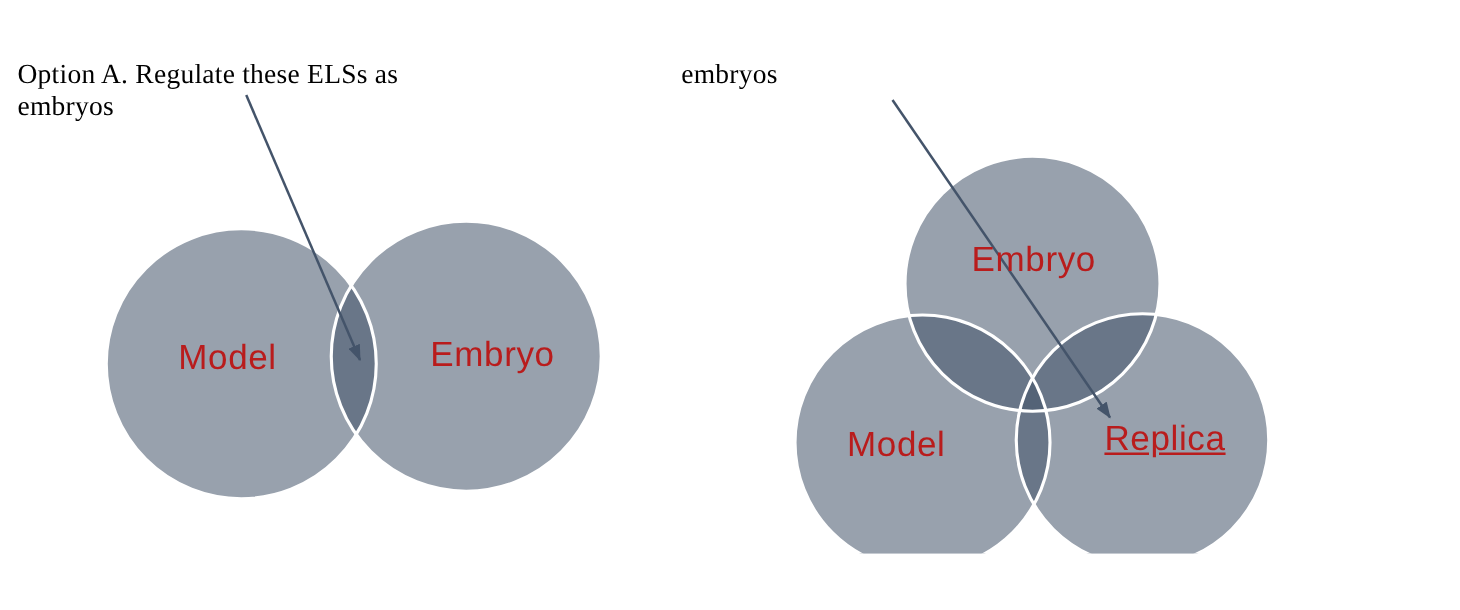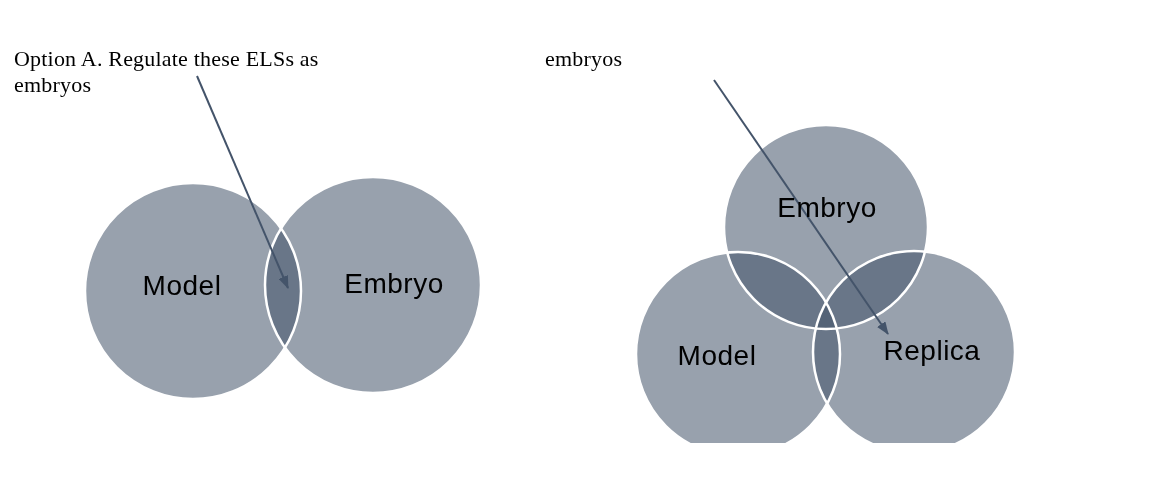--- a/index.html
+++ b/index.html
@@ -28,32 +28,32 @@
     font-family: "Liberation Serif", serif;
     font-size: 22px;
     line-height: 26px;
     letter-spacing: 0.2px;
   }
   .caption-a { left: 14px; top: 46px; width: 430px; }
   .caption-b { left: 545px; top: 46px; width: 480px; }
   .circle-label {
     position: absolute;
     transform: translate(-50%, -50%);
-    color: #000000;
+    color: #b91c1c;
     font-family: "Liberation Sans", sans-serif;
     font-size: 28px;
     letter-spacing: 0.5px;
     white-space: nowrap;
     text-align: center;
   }
   .lbl-a-model   { left: 182px; top: 286px; }
   .lbl-a-embryo  { left: 394px; top: 284px; }
   .lbl-b-embryo  { left: 827px; top: 208px; }
   .lbl-b-model   { left: 717px; top: 356px; }
-  .lbl-b-replica { left: 932px; top: 351px; }
+  .lbl-b-replica { left: 932px; top: 351px; text-decoration: underline; }
   .fill-c   { fill-opacity: 0.55; }
   .stroke-c { fill: none; stroke-width: 2.5; }
   .arrow    { stroke-width: 2; fill: none; }
 </style>
 </head>
 <body>
 
 <div class="canvas">
 
   <svg class="diagram-svg" viewBox="0 0 1168 488" xmlns="http://www.w3.org/2000/svg">

